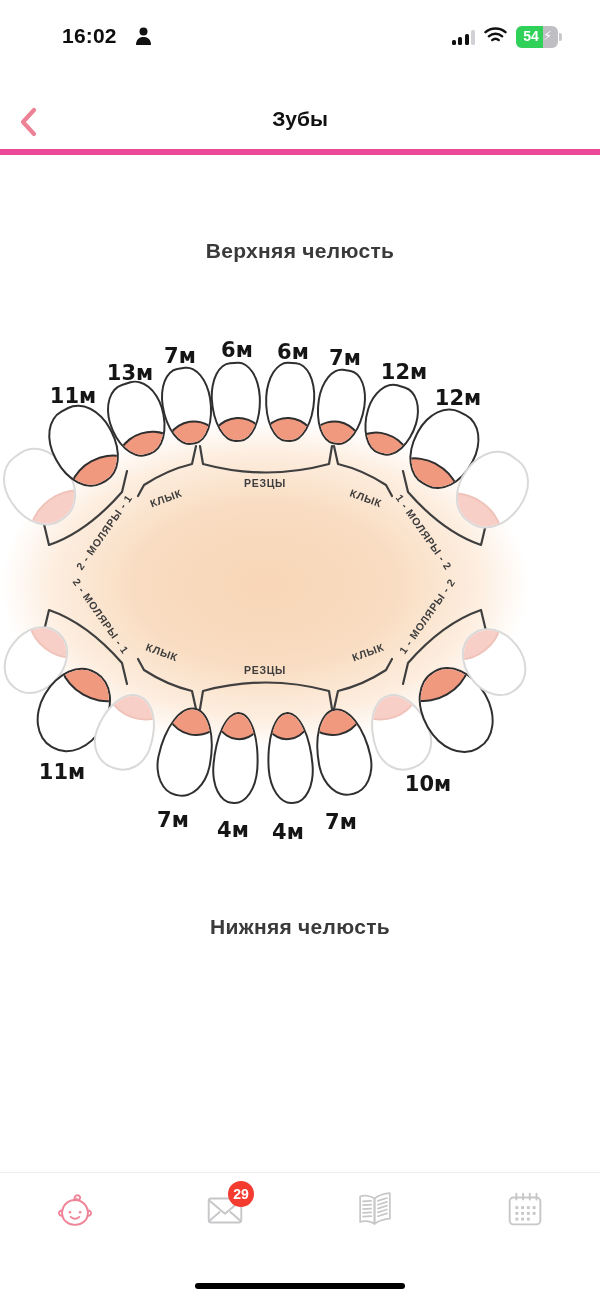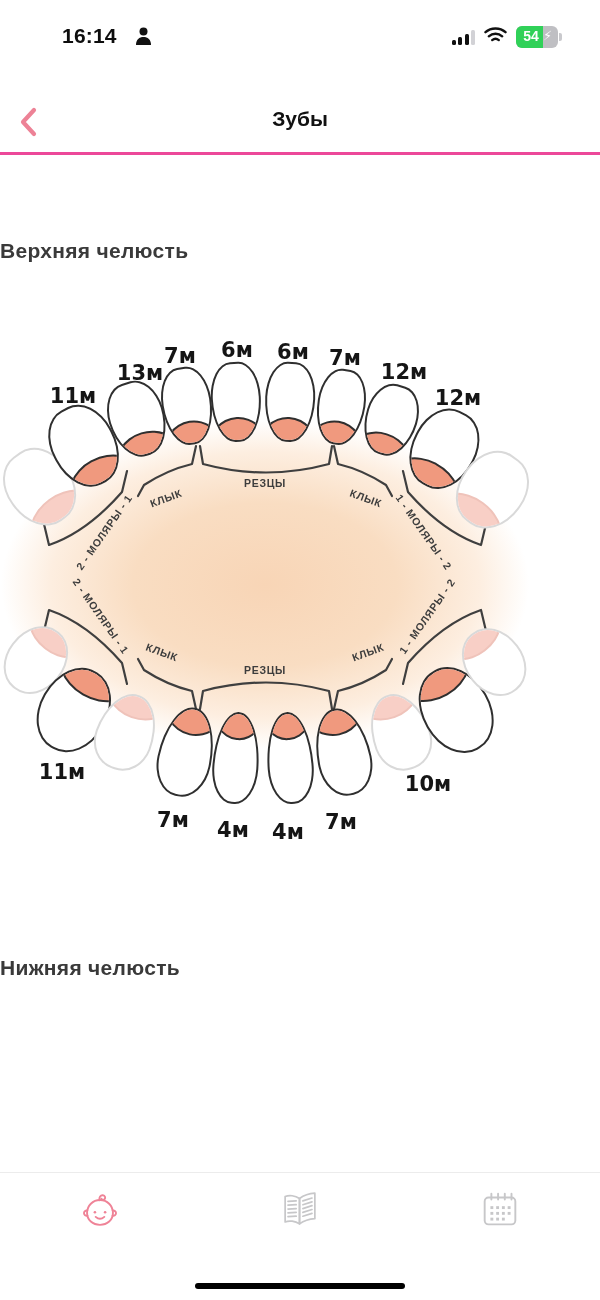--- a/index.html
+++ b/index.html
@@ -16,28 +16,28 @@
   .bars i:nth-child(1){height:5px}.bars i:nth-child(2){height:8px}.bars i:nth-child(3){height:11px}
   .bars i.dim{height:15px;background:#d2d2d6}
   .battery { position:relative; width:46px; height:22px; display:flex; align-items:center; }
   .bat-pill { position:relative; width:42px; height:22px; border-radius:6px; background:#bfbfc3; overflow:hidden; }
   .bat-fill { position:absolute; left:0; top:0; bottom:0; width:27px; background:#30d158; }
   .bat-num { position:absolute; left:3px; top:2px; width:24px; text-align:center; font-size:14px; font-weight:700; color:#fff; }
   .bat-bolt { position:absolute; left:27px; top:2px; font-size:13px; color:#fff; }
   .bat-nub { width:2.5px; height:8px; background:#c9c9cd; border-radius:0 2px 2px 0; margin-left:1px; }
 
   
-  .header { position:absolute; top:95px; left:0; right:0; height:60px; border-bottom:3px solid #ec4899;text-decoration:underline; }
+  .header { position:absolute; top:95px; left:0; right:0; height:60px; border-bottom:6px solid #ec4899;text-decoration:underline; }
   .back-btn { position:absolute; left:8px; top:6px; width:40px; height:44px; display:flex; align-items:center; justify-content:center; cursor:pointer; background:none; border:none; }
   .page-title { position:absolute; left:0; right:0; top:12px; text-align:center; font-size:21px; font-weight:700; color:#111; }
 
   
-  .jaw-heading { position:absolute; left:0; right:0; font-size:21px; font-weight:700; color:#3a3a3a; letter-spacing:.3px; }
+  .jaw-heading { position:absolute; left:0; right:0; text-align:center; font-size:21px; font-weight:700; color:#3a3a3a; letter-spacing:.3px; }
   .jaw-heading.upper { top:239px; }
-  .jaw-heading.lower { top:956px; }
+  .jaw-heading.lower { top:915px; }
 
   
   .diagram { position:absolute; top:300px; left:0; width:600px; height:560px; }
   .peach { position:absolute; inset:0;
     background:radial-gradient(ellipse 330px 205px at 265px 285px, #f8d5b6 0%, #f9ddc2 40%, #fdeee0 65%, rgba(255,250,245,0) 80%); }
   .brackets { position:absolute; inset:0; }
   .brackets path { fill:none; stroke:#3f3f3f; stroke-width:2.2; stroke-linecap:round; stroke-linejoin:round; }
 
   .tooth { position:absolute; background:#fff; border:2.5px solid #2f2f2f; overflow:hidden; }
   .tooth .gum { position:absolute; left:-18%; width:136%; height:88%; background:#f0997e; border:2.5px solid #2f2f2f; border-radius:50%; }
@@ -62,21 +62,21 @@
   .tab .icon-wrap { position:relative; width:46px; height:46px; }
   .badge { position:absolute; left:26px; top:-6px; min-width:26px; height:26px; border-radius:13px; background:#f43b30; color:#fff; font-size:14px; font-weight:700; display:flex; align-items:center; justify-content:center; padding:0 4px; }
   .home-indicator { position:absolute; left:195px; top:1283px; width:210px; height:6px; border-radius:3px; background:#000; }
 </style>
 </head>
 <body>
 
 <div class="screen">
 
   <div class="status-bar">
-    <span class="sb-time">16:14</span>
+    <span class="sb-time">16:02</span>
     <span class="sb-person">
       <svg width="17" height="19" viewBox="0 0 17 19">
           <circle cx="8.5" cy="4.6" r="4" fill="#111"></circle>
           <path d="M1 18 C1 12.4 4.3 10 8.5 10 C12.7 10 16 12.4 16 18 Z" fill="#111"></path>
         </svg>
     </span>
     <div class="sb-right">
       <span class="bars">
           <i></i>
           <i></i>
@@ -155,21 +155,21 @@
         <div class="gum"></div>
       </div>
     <div class="tooth up sh-mol-u" style="left:412px;top:108px;width:64px;height:82px;transform:rotate(28deg)">
         <div class="gum"></div>
       </div>
     <div class="tooth up ghost sh-mol-u" style="left:459px;top:150px;width:66px;height:80px;transform:rotate(36deg)">
         <div class="gum"></div>
       </div>
 
     <span class="age" style="left:73px;top:96px">11м</span>
-    <span class="age" style="left:140px;top:73px">13м</span>
+    <span class="age" style="left:130px;top:73px">13м</span>
     <span class="age" style="left:180px;top:56px">7м</span>
     <span class="age" style="left:237px;top:50px">6м</span>
     <span class="age" style="left:293px;top:52px">6м</span>
     <span class="age" style="left:345px;top:58px">7м</span>
     <span class="age" style="left:404px;top:72px">12м</span>
     <span class="age" style="left:458px;top:98px">12м</span>
 
     <span class="blabel" style="left:104px;top:232px;--r:-55deg">2 - МОЛЯРЫ - 1</span>
     <span class="blabel" style="left:166px;top:198px;--r:-20deg">КЛЫК</span>
     <span class="blabel" style="left:265px;top:183px;--r:0deg">РЕЗЦЫ</span>
@@ -229,20 +229,31 @@
       <span class="icon-wrap">
         <svg width="46" height="46" viewBox="0 0 48 48" fill="none" stroke="#ef8397" stroke-width="2" stroke-linecap="round">
           <path d="M10.5 27 C10.5 19.5 16.5 13.5 24 13.5 C31.5 13.5 37.5 19.5 37.5 27 C37.5 34.5 31.5 39.5 24 39.5 C16.5 39.5 10.5 34.5 10.5 27 Z"></path>
           <path d="M10.8 24.5 C8.6 24.3 7.2 25.6 7.3 27.4 C7.4 29.2 8.9 30.3 10.9 30"></path>
           <path d="M37.2 24.5 C39.4 24.3 40.8 25.6 40.7 27.4 C40.6 29.2 39.1 30.3 37.1 30"></path>
           <path d="M23.5 13.8 C22.8 10.5 24.6 8.3 27 8.6 C29.3 8.9 30 11.2 28.8 12.7 C27.8 13.9 26 13.6 25.6 12.3"></path>
           <circle cx="18.7" cy="26.3" r="1.35" fill="#ef8397" stroke="none"></circle>
           <circle cx="29.3" cy="26.3" r="1.35" fill="#ef8397" stroke="none"></circle>
           <path d="M19.5 31.2 C22.2 33.6 25.8 33.6 28.5 31.2"></path>
         </svg>
+      </span>
+    </div>
+    <div class="tab">
+      <span class="icon-wrap">
+        <svg width="46" height="46" viewBox="0 0 48 48" fill="none" stroke="#c7c7c9" stroke-width="2" stroke-linejoin="round">
+          <rect x="7" y="12" width="34" height="25" rx="2.5"></rect>
+          <path d="M7 13.5 L24 28 L41 13.5"></path>
+          <path d="M7 36 L19 25.5"></path>
+            <path d="M41 36 L29 25.5"></path>
+        </svg>
+        <span class="badge">29</span>
       </span>
     </div>
     <div class="tab">
       <span class="icon-wrap">
         <svg width="46" height="46" viewBox="0 0 48 48" fill="none" stroke="#c7c7c9" stroke-width="1.8" stroke-linejoin="round" stroke-linecap="round">
           <path d="M23.5 12 C19 8.8 12.5 8.2 8.5 10 L8.5 36.5 C12.5 34.8 19 35.4 23.5 38.5 Z"></path>
           <path d="M23.5 12 C27 9.5 32.5 7 39.5 6.5 L39.5 33 C32.5 33.5 27 36 23.5 38.5 Z"></path>
           <path d="M11.5 15 L20 14.5 M11.5 19 L20 18.5 M11.5 23 L20 22.5 M11.5 27 L20 26.5 M11.5 31 L20 30.5"></path>
           <path d="M27 14.5 L36.5 11.5 M27 18.5 L36.5 15.5 M27 22.5 L36.5 19.5 M27 26.5 L36.5 23.5 M27 30.5 L36.5 27.5"></path>
         </svg>

